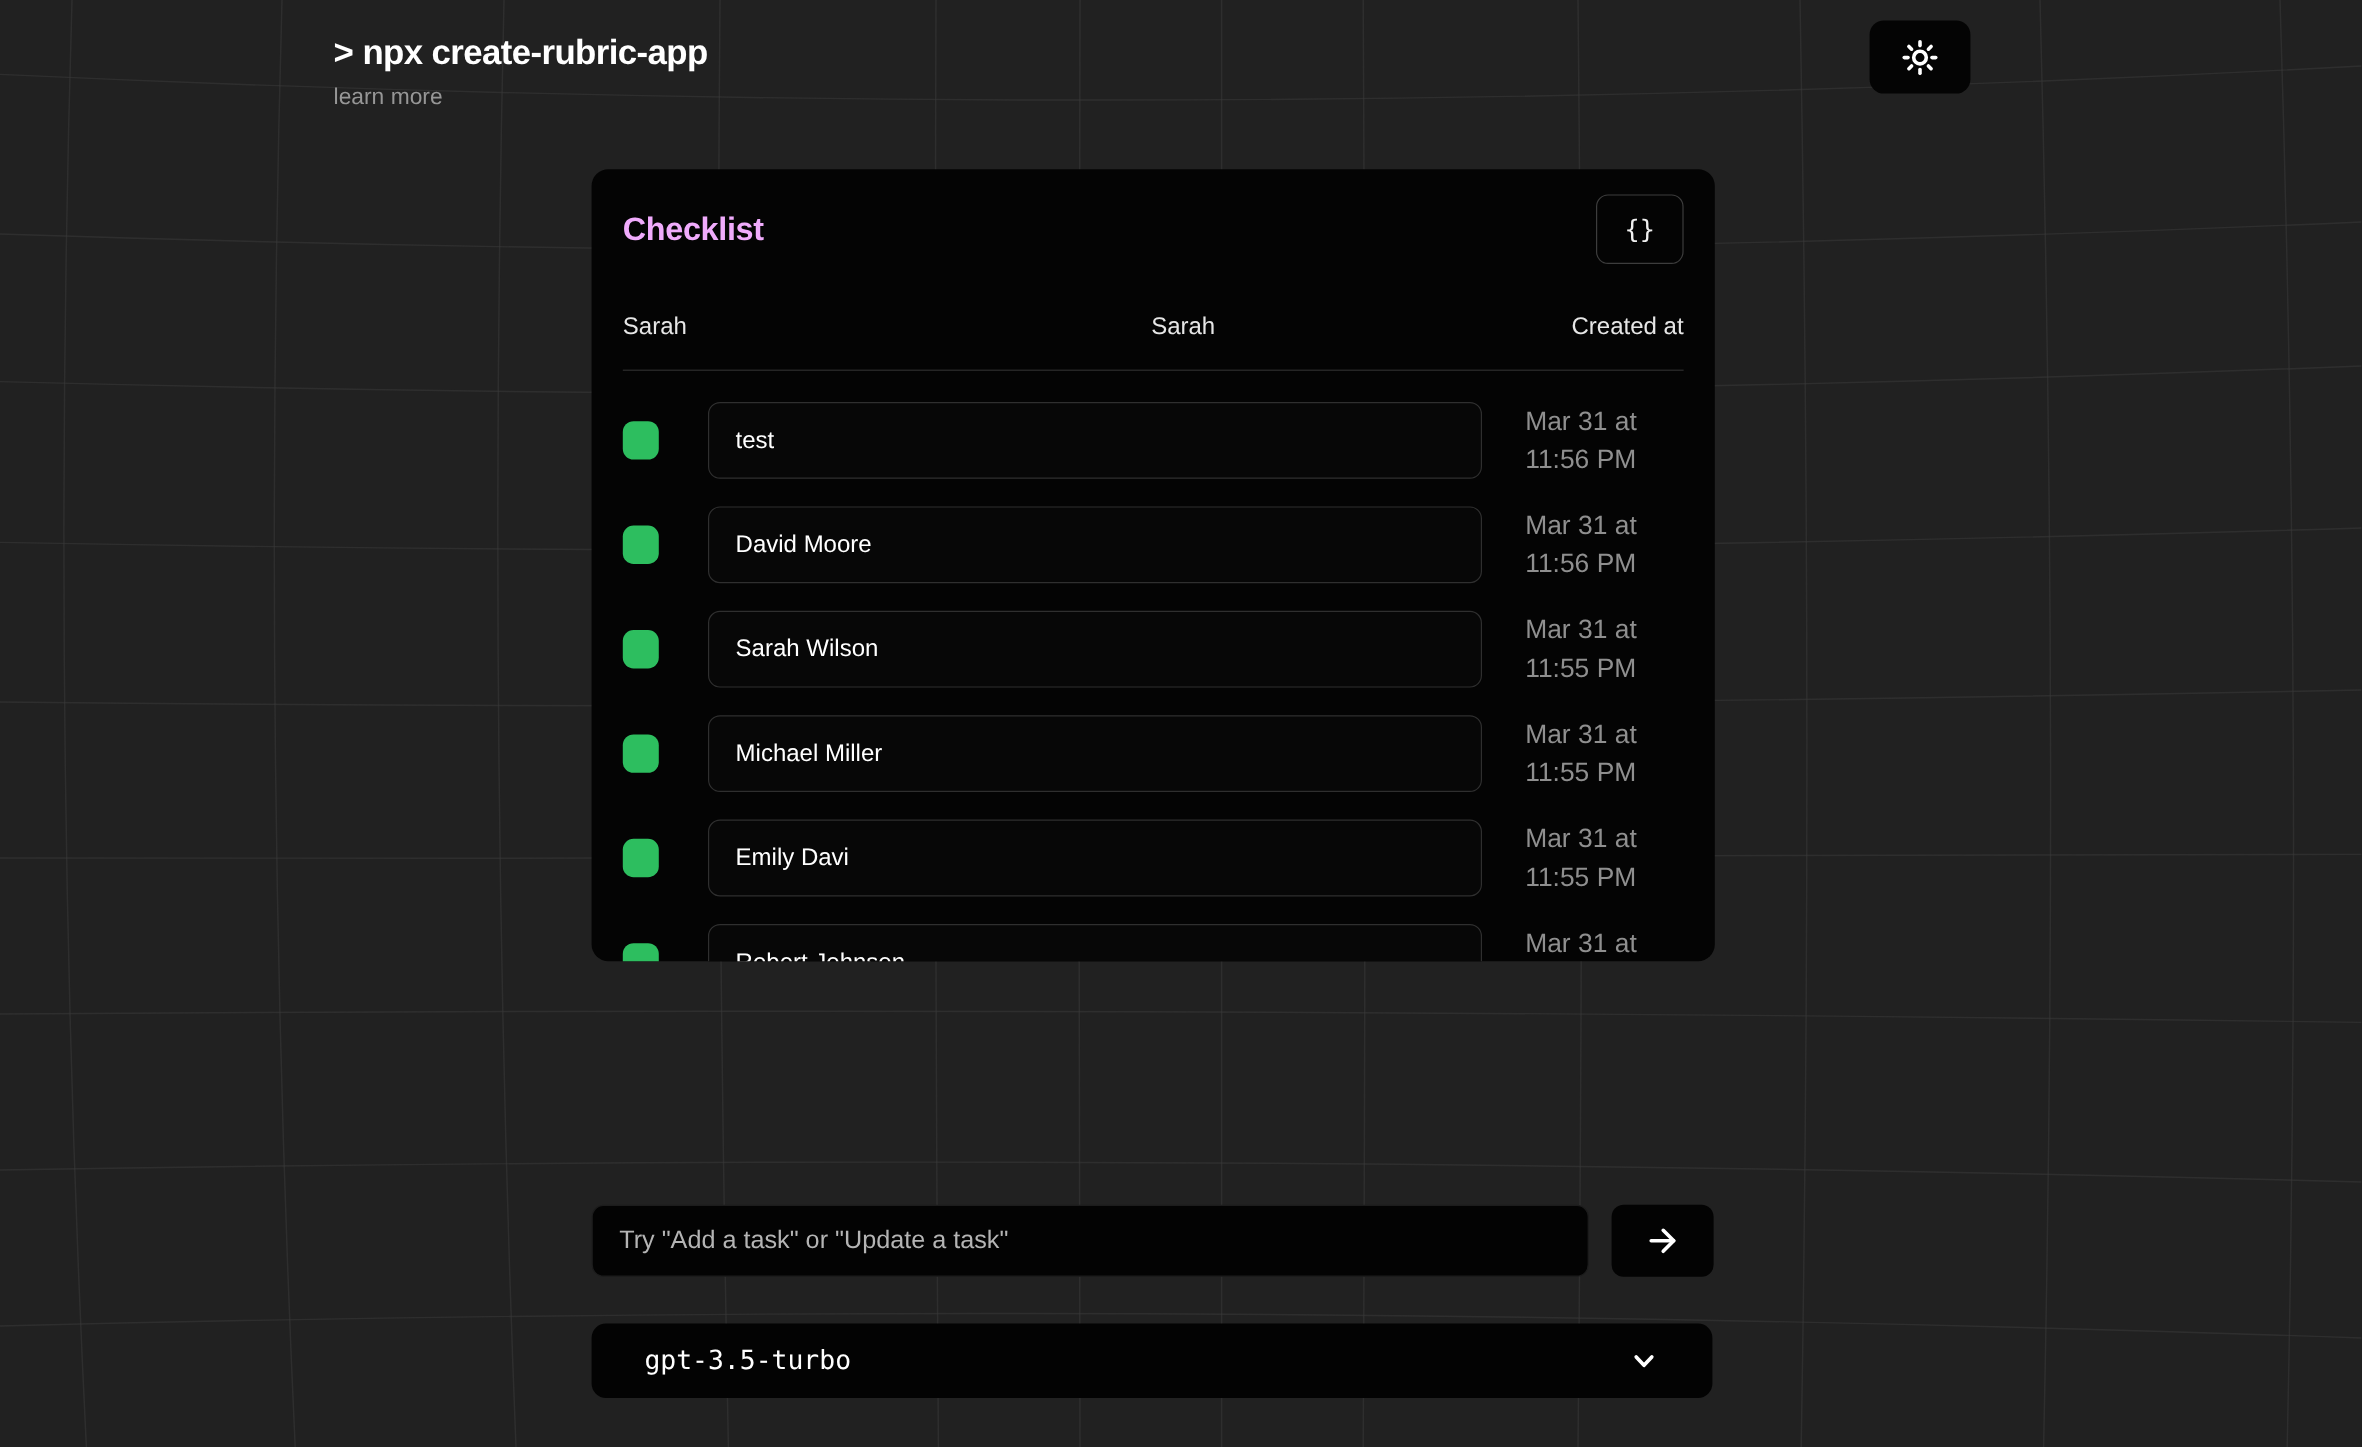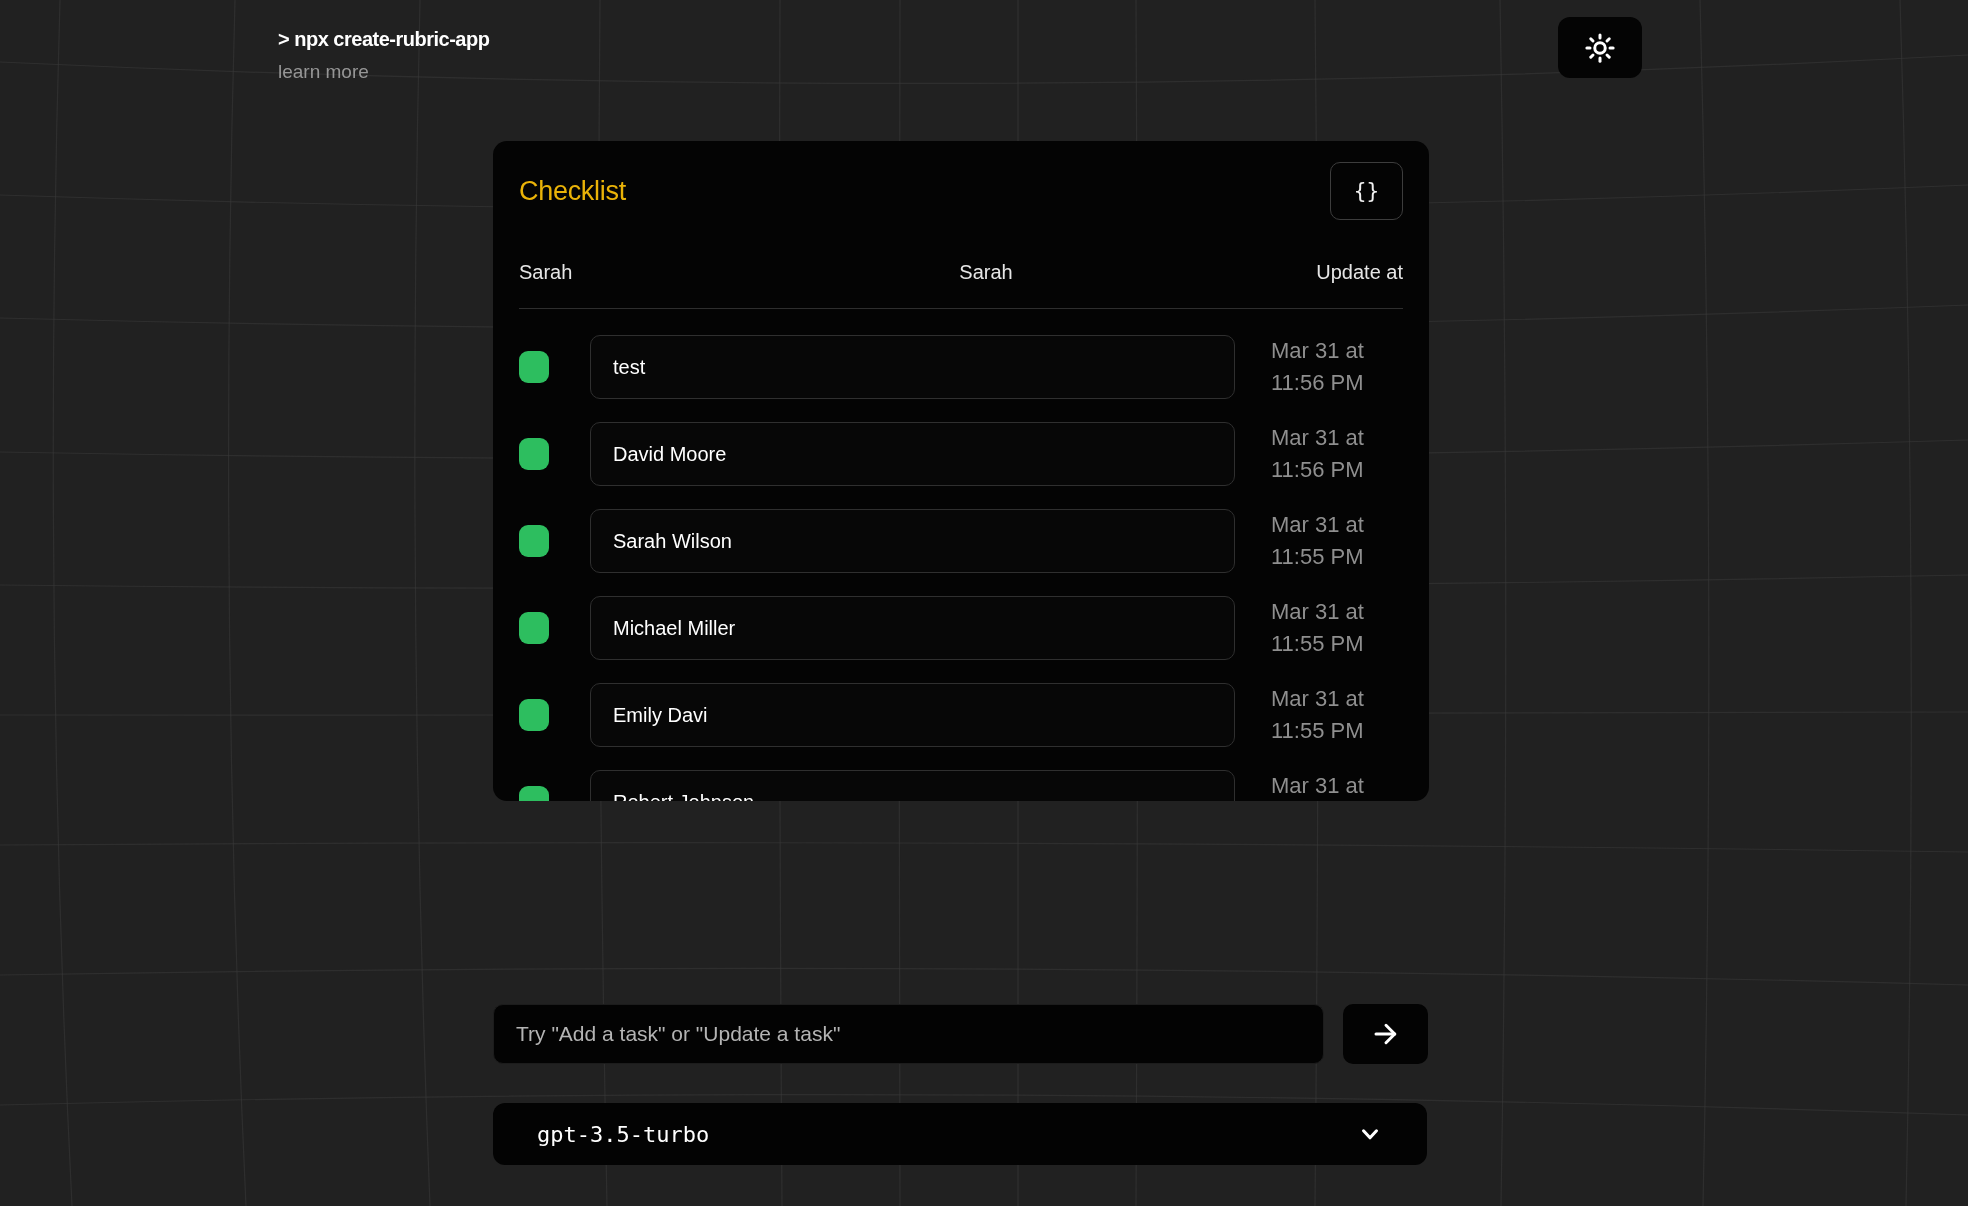--- a/index.html
+++ b/index.html
@@ -3,31 +3,31 @@
 <meta charset="utf-8">
 <style>
   html,body{margin:0;padding:0;background:#212121;}
   body{width:1968px;height:1206px;overflow:hidden;position:relative;
        font-family:"Liberation Sans","DejaVu Sans",sans-serif;color:#fff;}
   .stage{position:absolute;inset:0;}
   .grid-bg{position:absolute;inset:0;z-index:0;}
 
   
   .hdr{position:absolute;left:278px;top:28px;z-index:2;}
-  .hdr .title{font-size:20px;font-weight:800;letter-spacing:-0.5px;color:#fff;white-space:nowrap;}
+  .hdr .title{font-size:29px;font-weight:800;letter-spacing:-0.5px;color:#fff;white-space:nowrap;}
   .hdr .learn{display:inline-block;margin-top:10px;font-size:19px;color:#969696;text-decoration:none;cursor:pointer;}
 
   .theme-btn{position:absolute;left:1558px;top:17px;width:84px;height:61px;z-index:2;
     background:#040404;border:none;border-radius:12px;display:flex;align-items:center;justify-content:center;cursor:pointer;}
 
   
   .card{position:absolute;left:493px;top:141px;width:936px;height:660px;z-index:2;
     background:#040404;border-radius:14px;overflow:hidden;box-sizing:border-box;padding:20px 26px;}
   .card-head{display:flex;align-items:center;justify-content:space-between;height:60px;}
-  .card-head h1{margin:0;font-size:27px;font-weight:400;letter-spacing:-0.3px;color:#eab308;}
+  .card-head h1{margin:0;font-size:27px;font-weight:700;letter-spacing:-0.3px;color:#f0abfc;}
   .json-btn{width:73px;height:58px;background:transparent;border:1.5px solid #3d3d3d;border-radius:10px;
     color:#f0f0f0;font-family:"DejaVu Sans Mono","Liberation Mono",monospace;font-size:21px;cursor:pointer;}
   .cols{display:flex;align-items:center;margin-top:40px;font-size:20px;color:#e6e6e6;}
   .cols .c-status{width:240px;text-align:left;}
   .cols .c-task{flex:1;text-align:center;}
   .cols .c-created{width:190px;text-align:right;}
   .divider{height:1px;background:#2e2e2e;margin-top:24px;}
   .rows{margin-top:26px;display:flex;flex-direction:column;gap:23px;}
   .row{display:flex;align-items:center;}
   .check{width:30px;height:32px;margin-right:41px;flex:0 0 auto;background:var(--green,#2dbe5f);
@@ -103,21 +103,21 @@
 
   <section class="card">
     <div class="card-head">
       <h1>Checklist</h1>
       <button class="json-btn">{}</button>
     </div>
 
     <div class="cols">
       <span class="c-status">Sarah</span>
       <span class="c-task">Sarah</span>
-      <span class="c-created">Update at</span>
+      <span class="c-created">Created at</span>
     </div>
     <div class="divider"></div>
 
     <div class="rows">
 
       <div class="row">
         <button class="check"></button>
         <input class="taskbox" value="test" style="">
         <div class="time">Mar 31 at 11:56 PM</div>
       </div>

